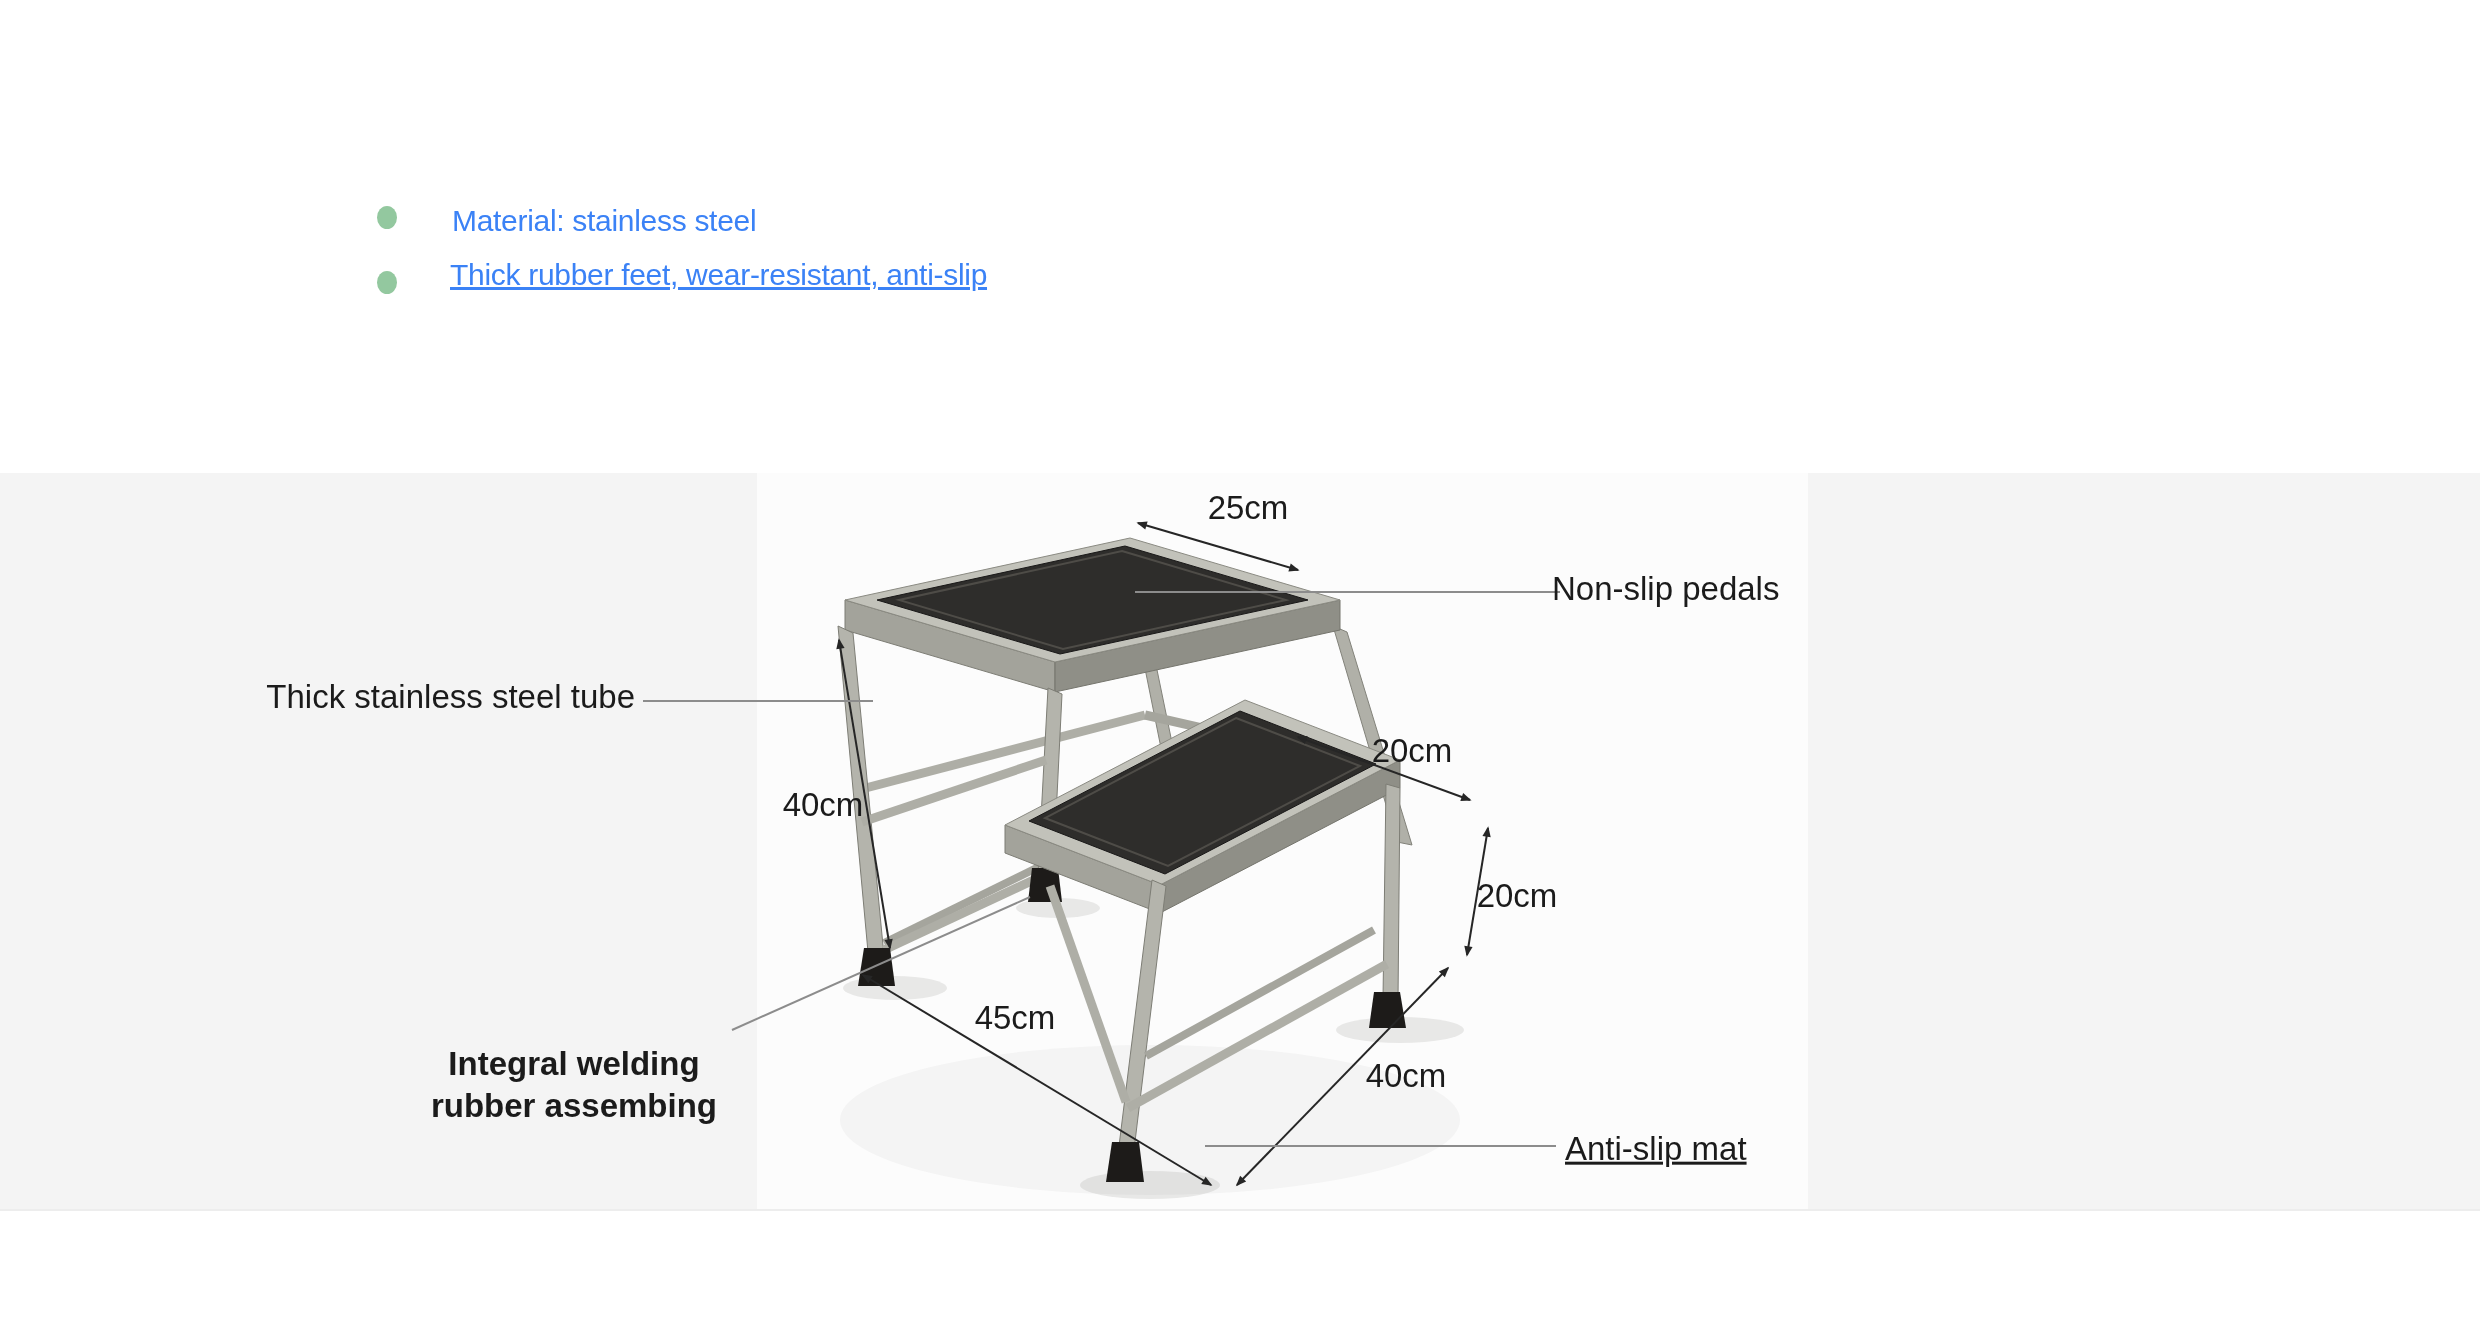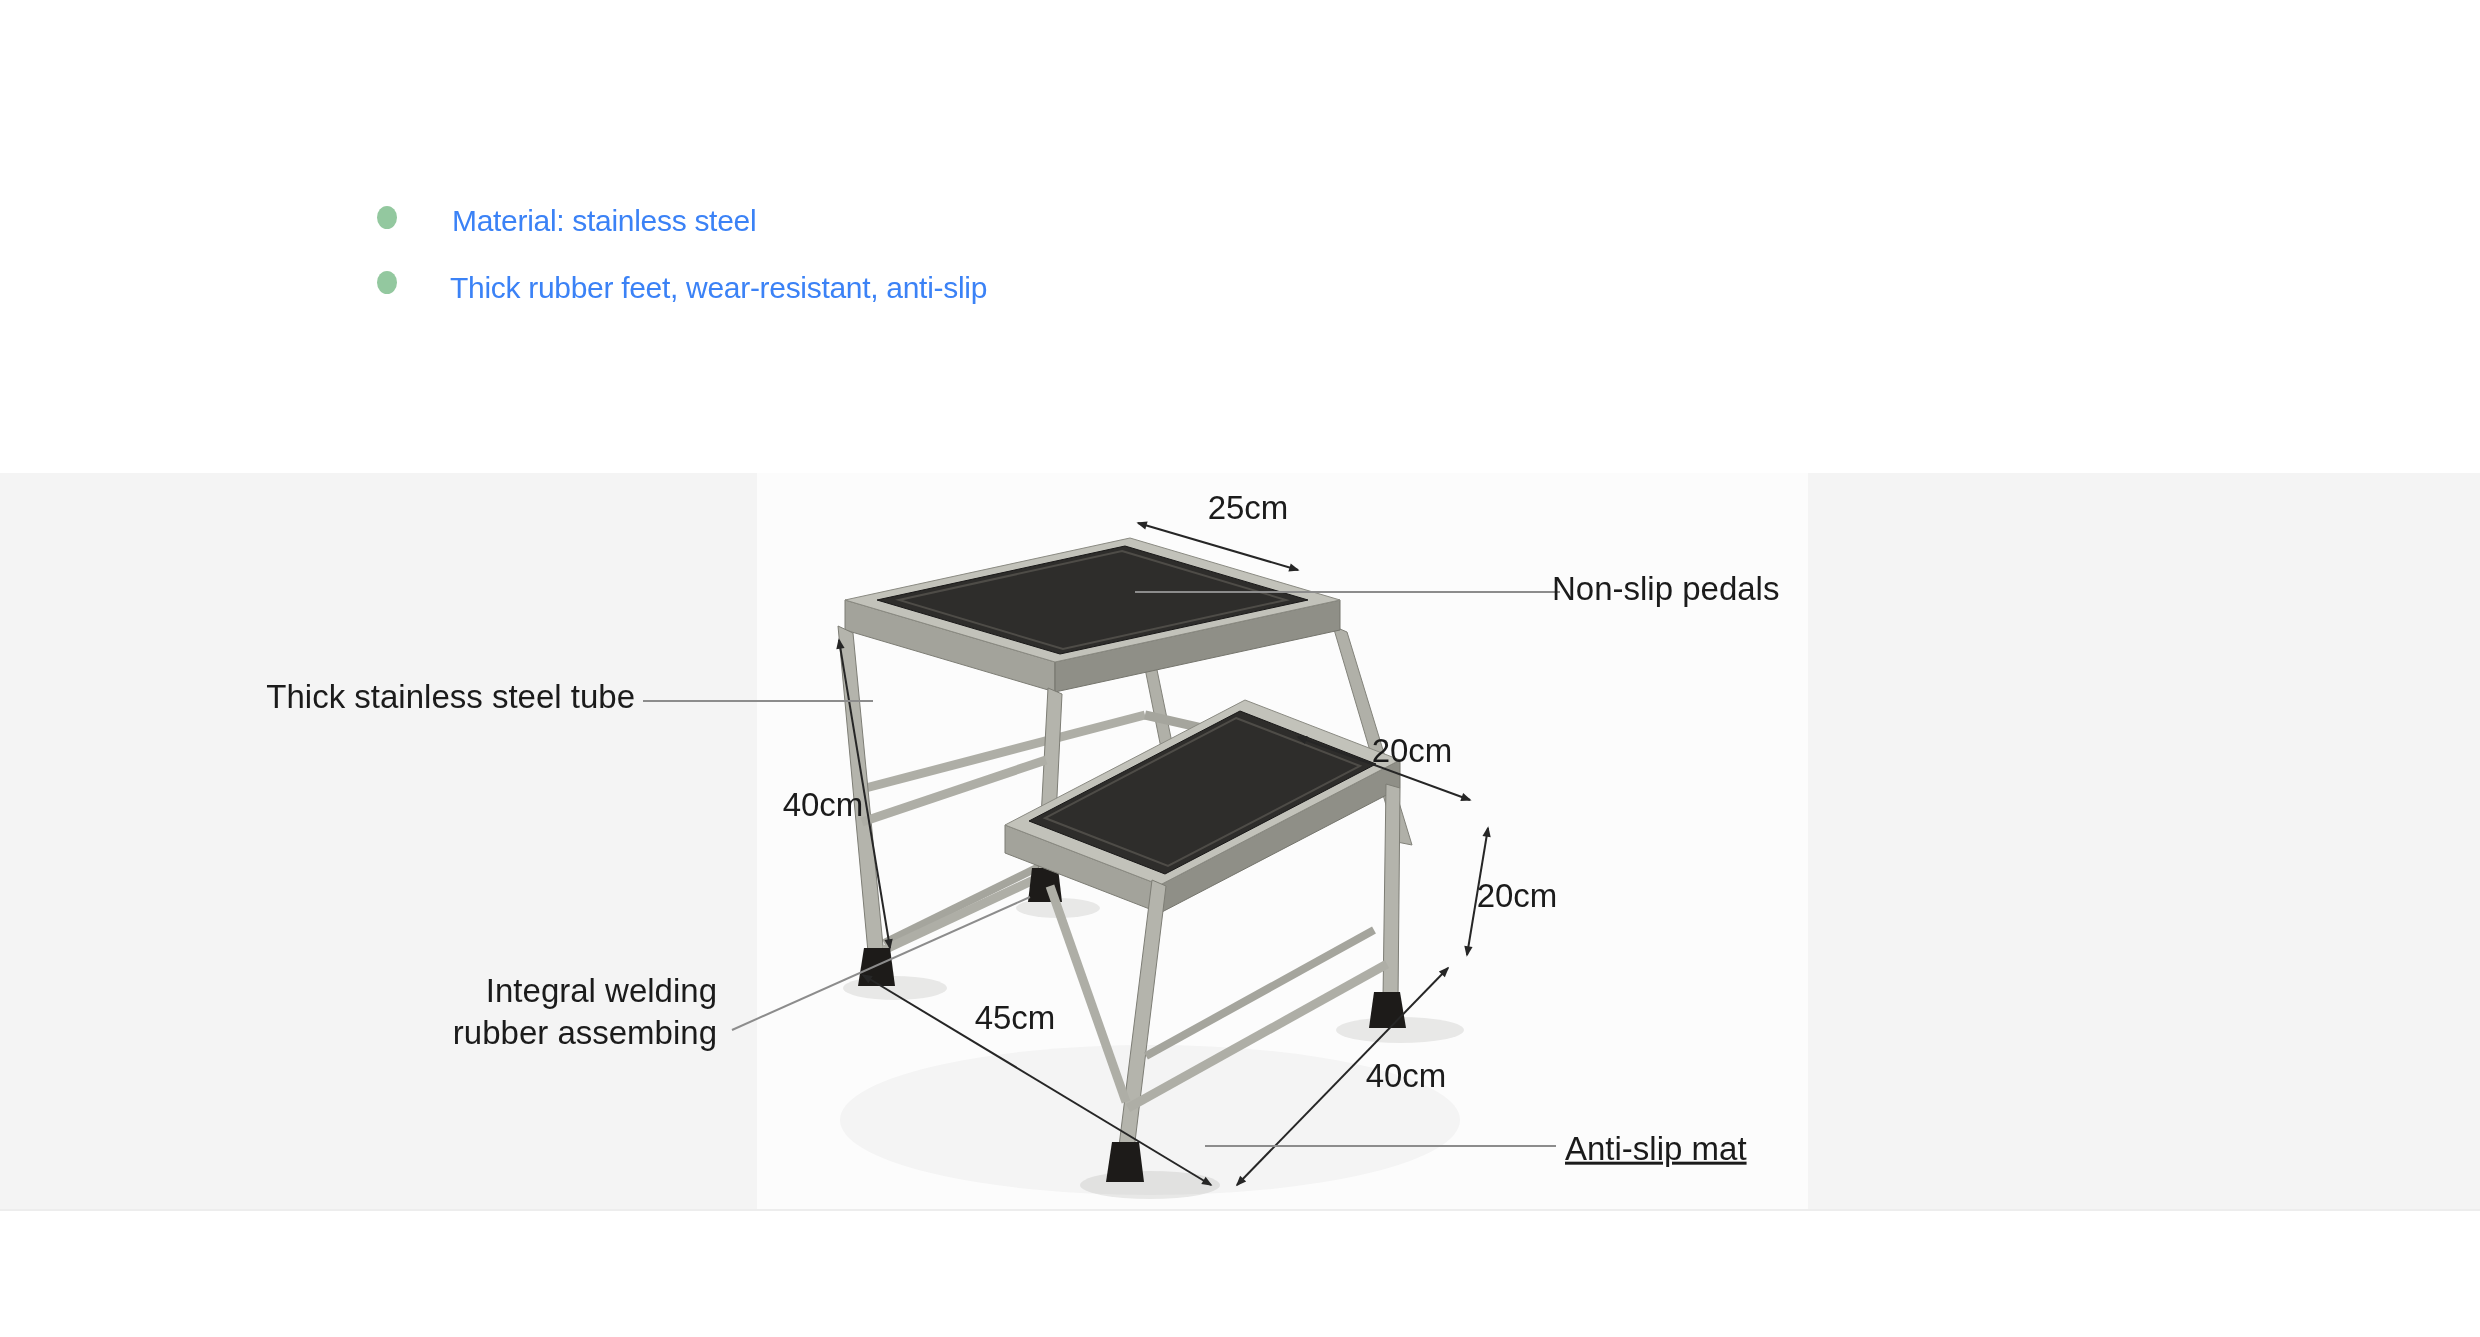--- a/index.html
+++ b/index.html
@@ -15,41 +15,41 @@
     position:absolute;width:20px;height:23px;border-radius:50%;
     background:#93c89f;
   }
   .bullet-text{
     position:absolute;transform:translateY(-50%);
     font-size:30px;letter-spacing:-0.3px;color:#3b82f6;white-space:nowrap;
   }
   .dot-1{left:377px;top:206px;}
   .txt-1{left:452px;top:221px;}
   .dot-2{left:377px;top:271px;}
-  .txt-2{left:450px;top:288px;}
+  .txt-2{left:450px;top:275px;text-decoration:underline;}
   
   .band{
     position:absolute;left:0;top:473px;width:2480px;height:736px;
     background:#f4f4f4;border-bottom:2px solid #ededed;
   }
   .figure-svg{position:absolute;left:0;top:473px;width:2480px;height:737px;}
   
   .lbl{
     position:absolute;font-size:33px;color:#1b1b1b;line-height:1.05;
     white-space:nowrap;
   }
   .lbl.center{transform:translate(-50%,-50%);}
   .lbl.vcenter{transform:translateY(-50%);}
   .lbl-25{left:1248px;top:508px;}
   .lbl-pedals{left:1552px;top:589px;}
   .lbl-tube{right:1845px;top:697px;text-align:right;}
   .lbl-40l{left:823px;top:805px;}
   .lbl-20t{left:1412px;top:751px;}
   .lbl-20r{left:1517px;top:896px;}
-  .lbl-weld{right:1763px;top:1012px;text-align:right;line-height:42px;}
+  .lbl-weld{right:1763px;top:1085px;text-align:center;line-height:42px;font-weight:bold;}
   .lbl-45{left:1015px;top:1018px;}
   .lbl-40b{left:1406px;top:1076px;}
   .lbl-mat{left:1565px;top:1149px;text-decoration:underline;}
 </style>
 </head>
 <body>
 
 <div class="page">
 
   <div>

